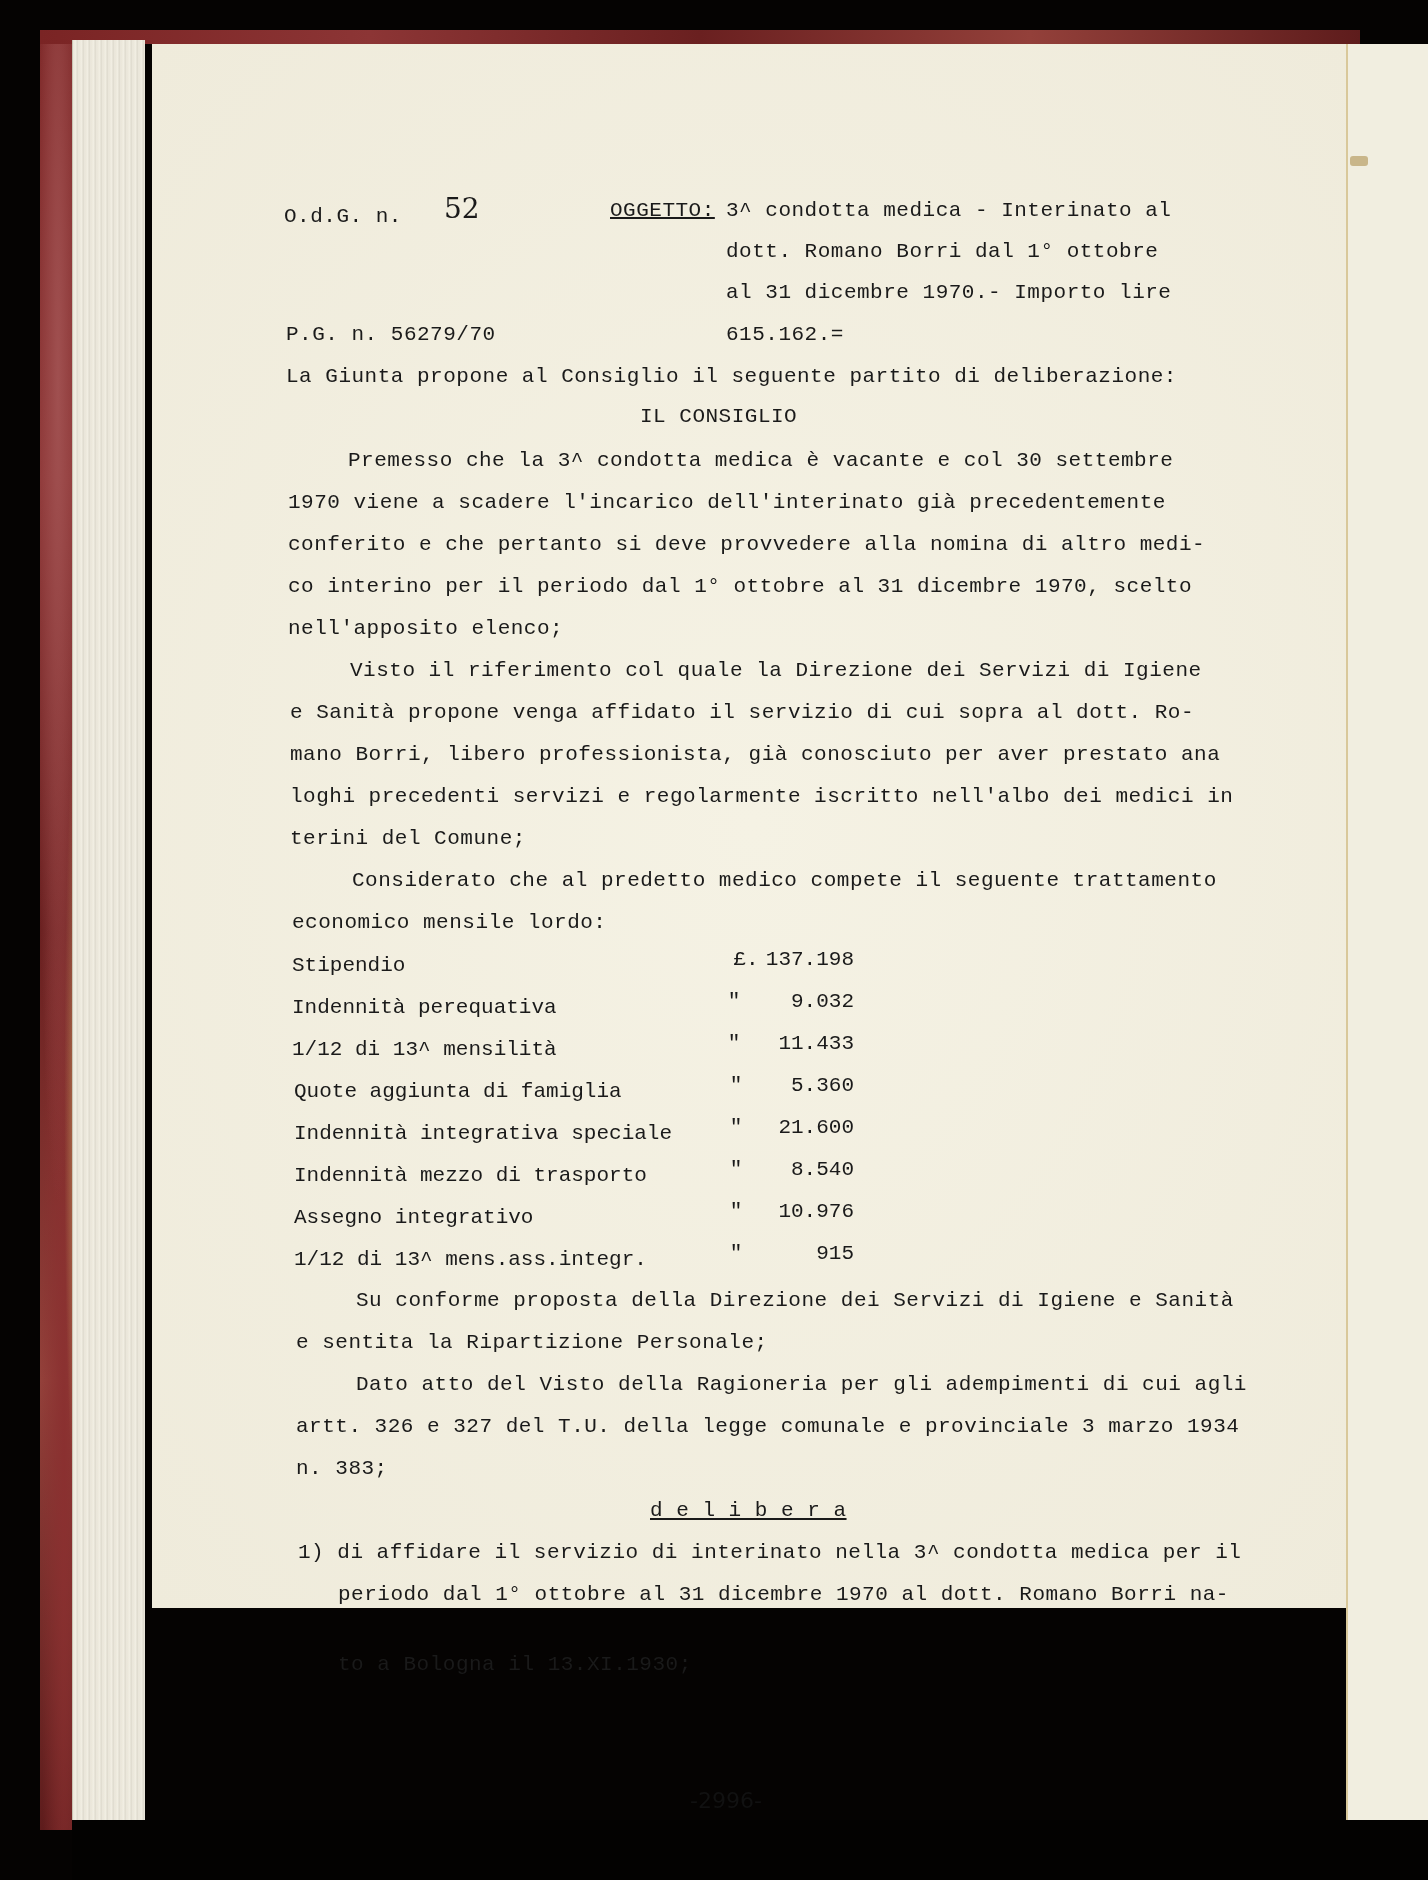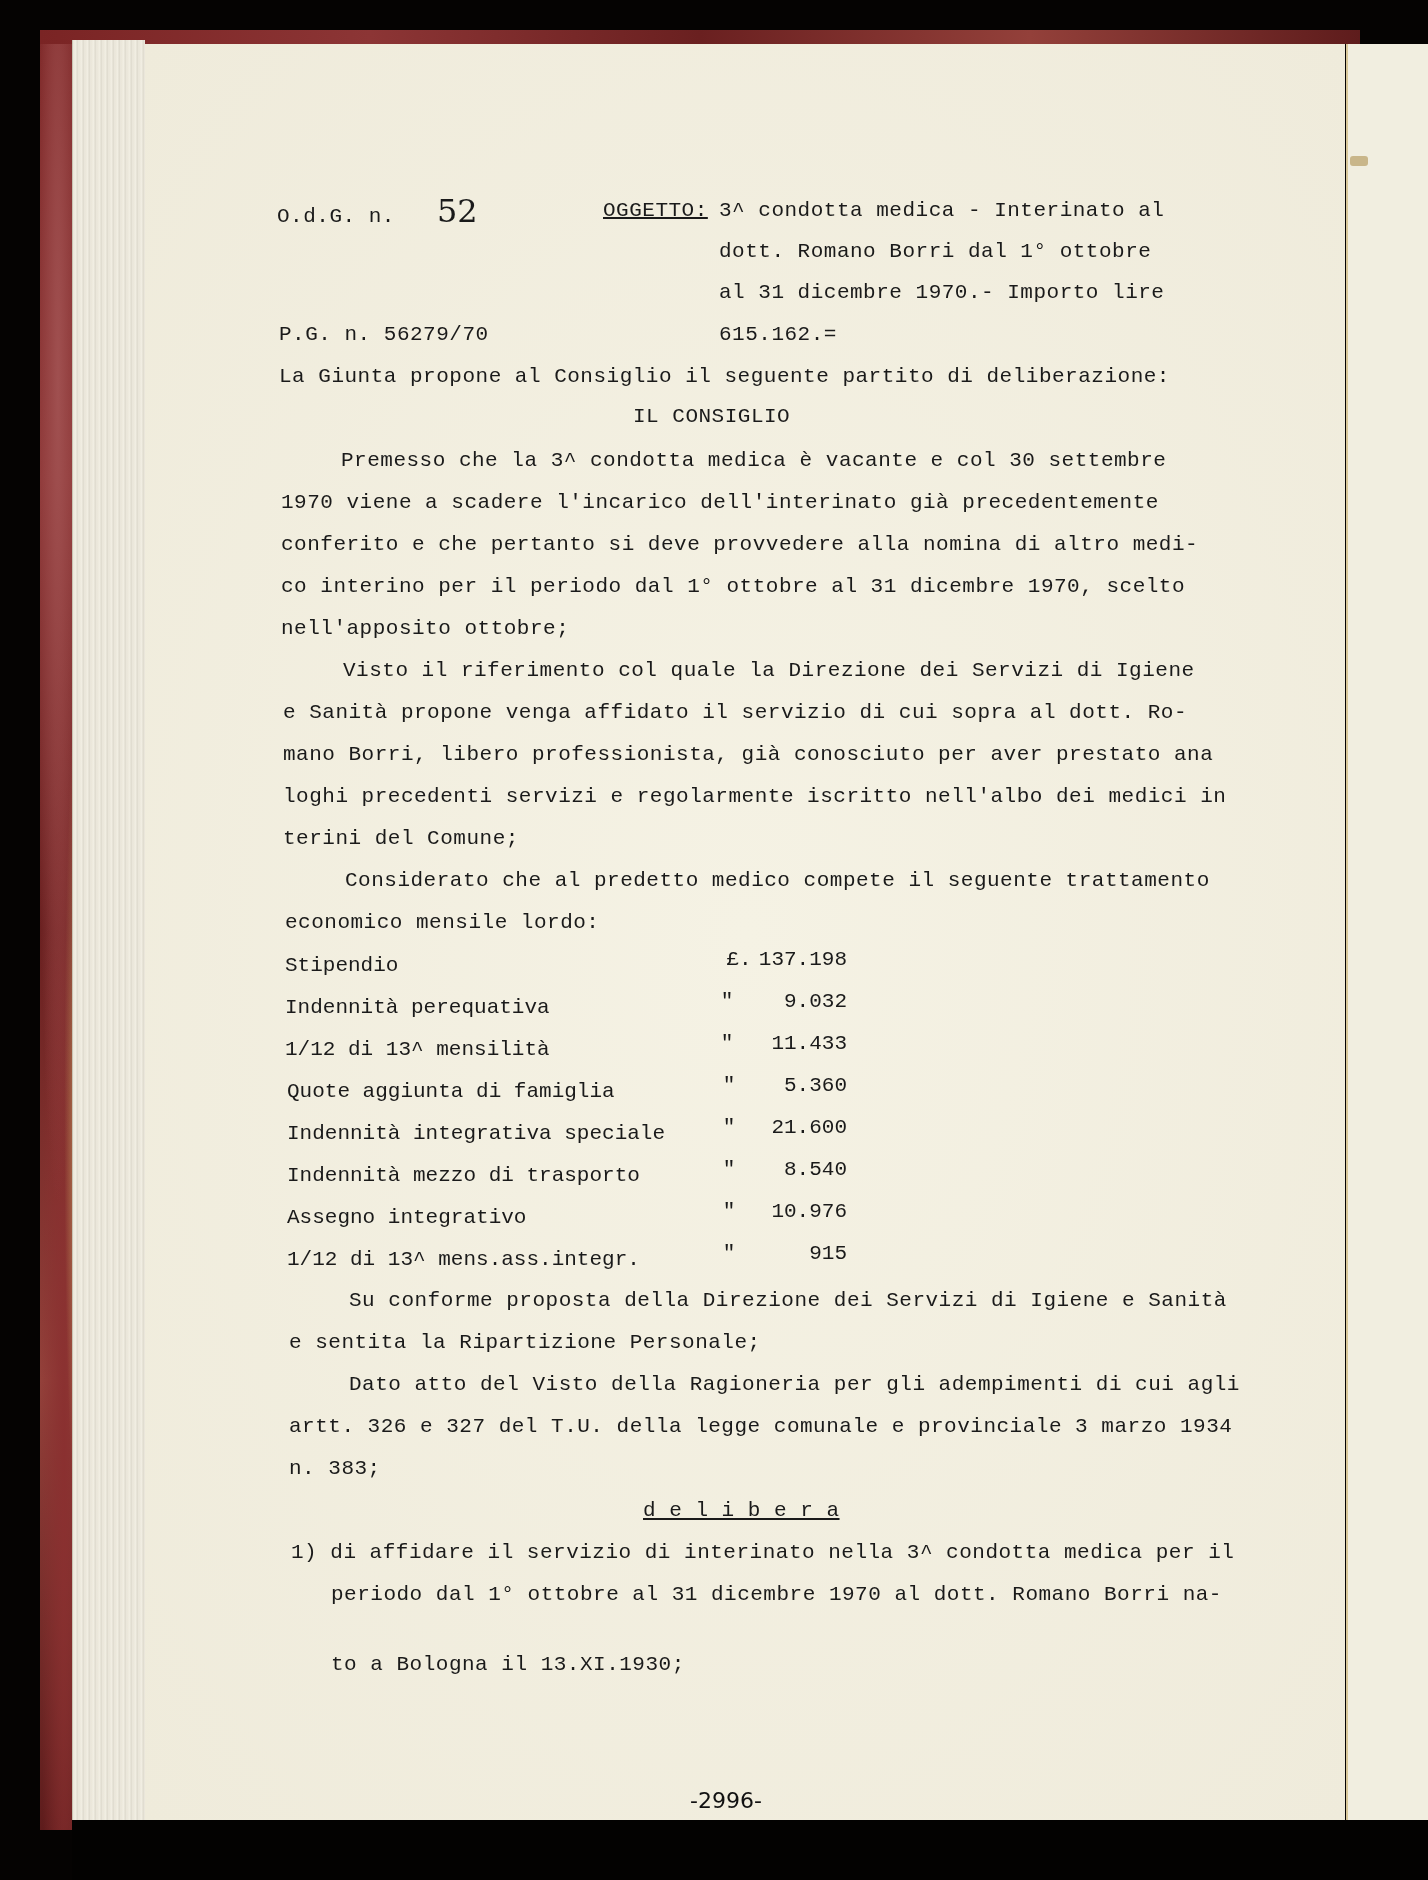--- a/index.html
+++ b/index.html
@@ -38,24 +38,24 @@
       position: absolute;
       left: 72px;
       top: 40px;
       width: 72px;
       height: 1780px;
       background: repeating-linear-gradient(90deg, #eae6d9 0px, #f2efe4 3px, #dcd8cb 4px, #efebe0 6px);
       border-left: 1px solid #c9c4b4;
     }
     .page {
       position: absolute;
-      left: 145px;
+      left: 152px;
       top: 44px;
       width: 1200px;
-      height: 1776px;
+      height: 1564px;
       background: #f3f0e1;
       background-image:
         radial-gradient(ellipse at 50% 50%, #f5f2e4 0%, #efebdb 100%);
     }
     .next-page {
       position: absolute;
       left: 1346px;
       top: 44px;
       width: 82px;
       height: 1776px;
@@ -74,21 +74,21 @@
       position: absolute;
       color: #1a1a1a;
       font-size: 21px;
       white-space: pre;
       letter-spacing: 0.5px;
       line-height: 1;
     }
     .odg-num {
       position: absolute;
       font-family: "DejaVu Serif", "Liberation Serif", serif;
-      font-size: 32px;
+      font-size: 28px;
       color: #1a1a1a;
     }
     .underline {
       text-decoration: underline;
       text-decoration-thickness: 2px;
     }
     .amount-label {
       position: absolute;
       color: #1a1a1a;
       font-size: 21px;
@@ -144,21 +144,21 @@
 
   <div class="text" style="left:134px; top:280px;">P.G. n. 56279/70</div>
 
   <div class="text" style="left:134px; top:322px;">La Giunta propone al Consiglio il seguente partito di deliberazione:</div>
   <div class="text" style="left:488px; top:362px;">IL CONSIGLIO</div>
 
   <div class="text" style="left:196px; top:406px;">Premesso che la 3^ condotta medica è vacante e col 30 settembre</div>
   <div class="text" style="left:136px; top:448px;">1970 viene a scadere l'incarico dell'interinato già precedentemente</div>
   <div class="text" style="left:136px; top:490px;">conferito e che pertanto si deve provvedere alla nomina di altro medi-</div>
   <div class="text" style="left:136px; top:532px;">co interino per il periodo dal 1° ottobre al 31 dicembre 1970, scelto</div>
-  <div class="text" style="left:136px; top:574px;">nell'apposito ottobre;</div>
+  <div class="text" style="left:136px; top:574px;">nell'apposito elenco;</div>
 
   <div class="text" style="left:198px; top:616px;">Visto il riferimento col quale la Direzione dei Servizi di Igiene</div>
   <div class="text" style="left:138px; top:658px;">e Sanità propone venga affidato il servizio di cui sopra al dott. Ro-</div>
   <div class="text" style="left:138px; top:700px;">mano Borri, libero professionista, già conosciuto per aver prestato ana</div>
   <div class="text" style="left:138px; top:742px;">loghi precedenti servizi e regolarmente iscritto nell'albo dei medici in</div>
   <div class="text" style="left:138px; top:784px;">terini del Comune;</div>
 
   <div class="text" style="left:200px; top:826px;">Considerato che al predetto medico compete il seguente trattamento</div>
   <div class="text" style="left:140px; top:868px;">economico mensile lordo:</div>
 

